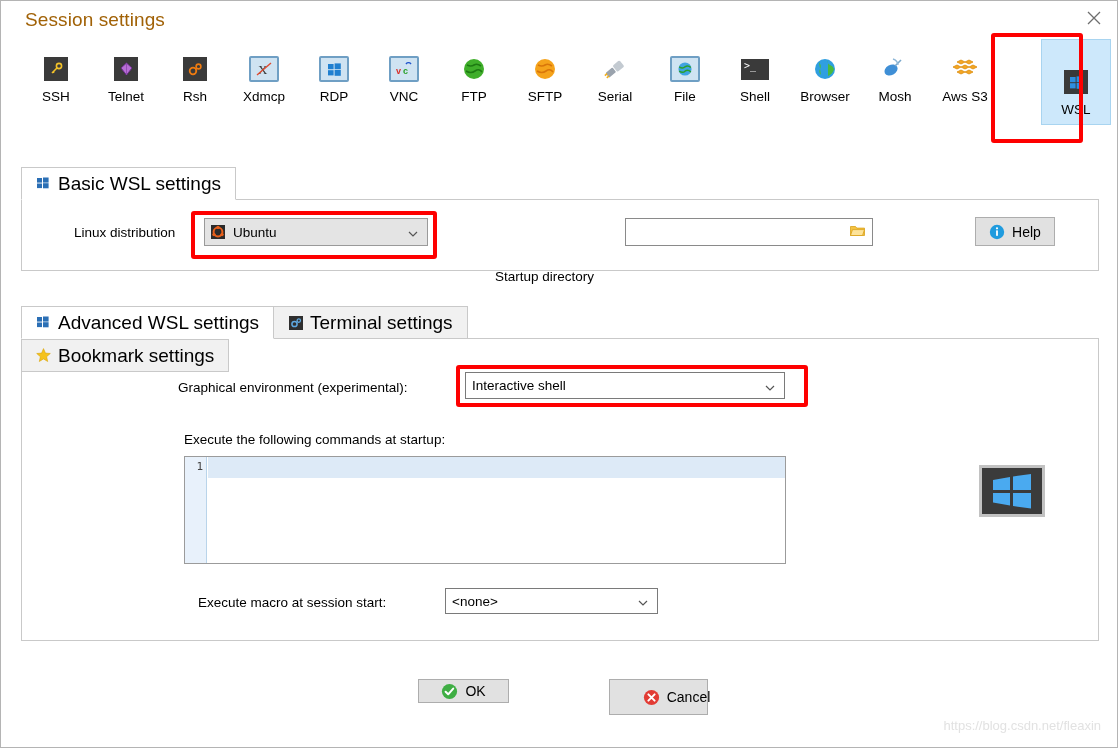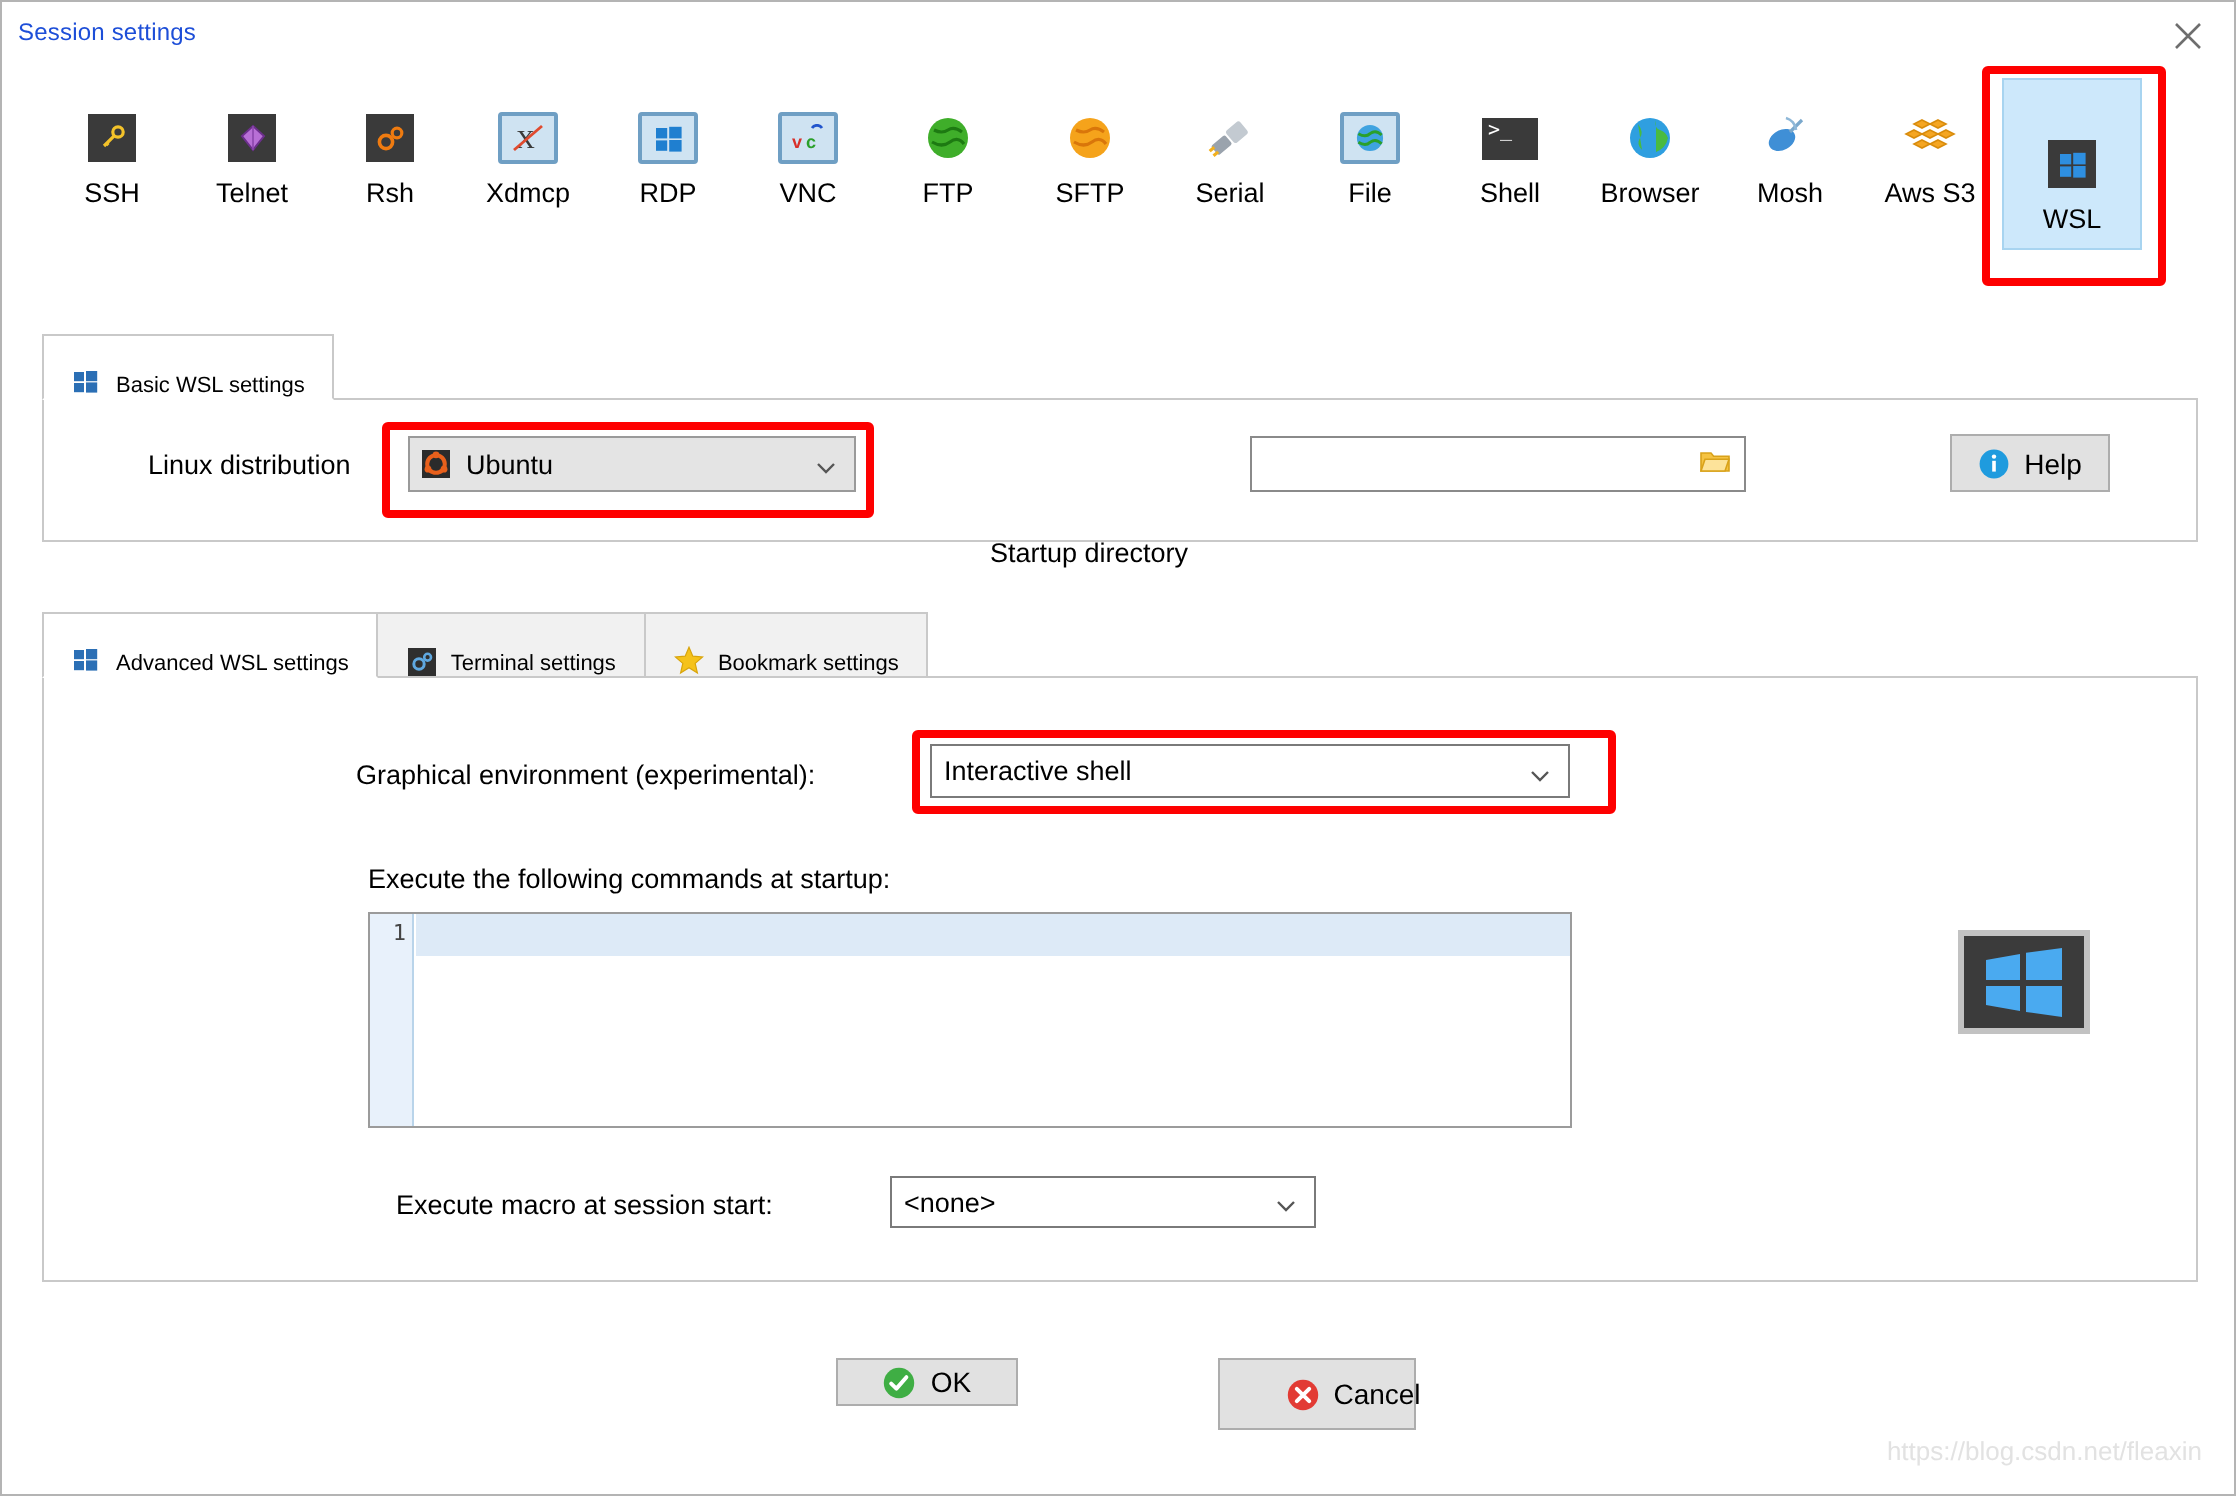--- a/index.html
+++ b/index.html
@@ -17,22 +17,22 @@
     border:1px solid #b4b4b4;
     box-sizing:border-box;
     background:#fff;
   }
   
   .titlebar{
     position:absolute;left:0;top:0;width:100%;height:34px;
     background:#fff;
   }
   .title-text{
-    position:absolute;left:8px;top:8px;
-    font-size:12px;color:#1d4ed8;
+    position:absolute;left:24px;top:8px;
+    font-size:19px;color:#a16207;
     letter-spacing:.1px;
   }
   .close-btn{
     position:absolute;right:12px;top:6px;
     width:22px;height:22px;
     display:flex;align-items:center;justify-content:center;
     cursor:pointer;
   }
   .close-btn svg{display:block;}
 
@@ -52,21 +52,21 @@
     display:flex;align-items:center;justify-content:center;
   }
   .tool .lbl{
     font-size:13.5px;color:#000;
     white-space:nowrap;
   }
   .tool.selected{
     background:#cde8fb;
     border:1px solid #a8d4f0;
     padding-top:14px;padding-bottom:12px;
-    top:2px;height:86px;
+    top:2px;height:86px;margin-left:40px;
   }
   .tool.selected .ico{margin-top:12px;}
   .sel-highlight{
     position:absolute;
     border:4px solid #fe0000;
     border-radius:3px;
     box-sizing:border-box;
     pointer-events:none;
   }
 
@@ -94,22 +94,22 @@
     background:#fff;
     box-sizing:border-box;
   }
   .tabstrip{
     position:absolute;left:0;top:0;height:33px;
   }
   .tab{
     position:relative;float:left;
     height:33px;box-sizing:border-box;
     padding:0 14px;
-    display:flex;align-items:flex-end;gap:7px;
-    font-size:11px;
+    display:flex;align-items:center;gap:7px;
+    font-size:19px;
     background:#f1f1f1;
     border:1px solid #c9c9c9;
     border-bottom:1px solid #c9c9c9;
     margin-right:-1px;
     cursor:pointer;
     white-space:nowrap;
   }
   .tab.active{
     background:#fff;
     border-bottom:1px solid #fff;

